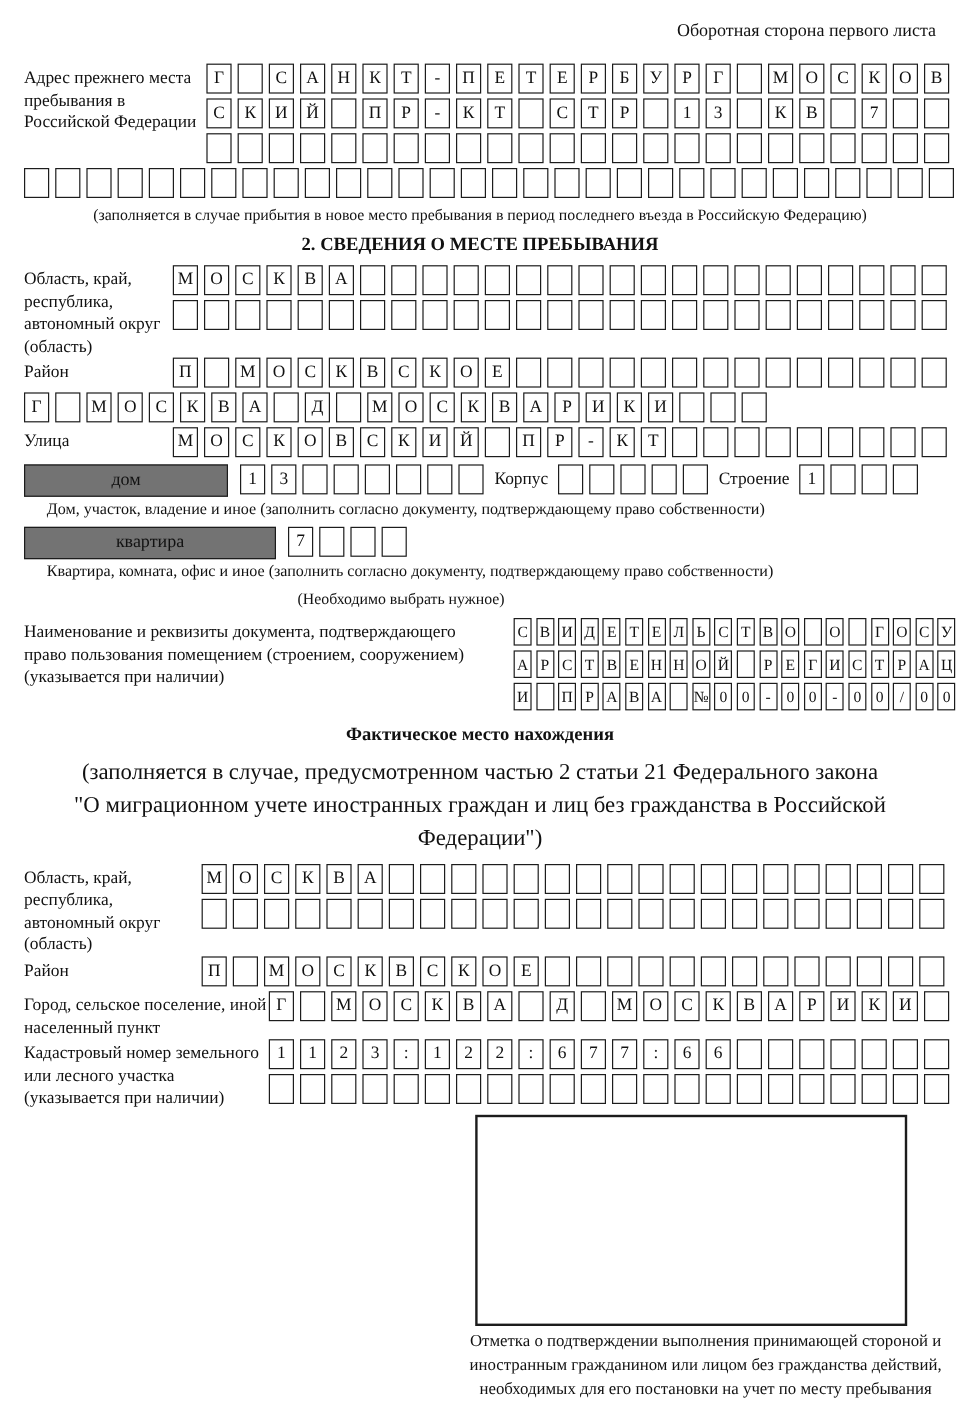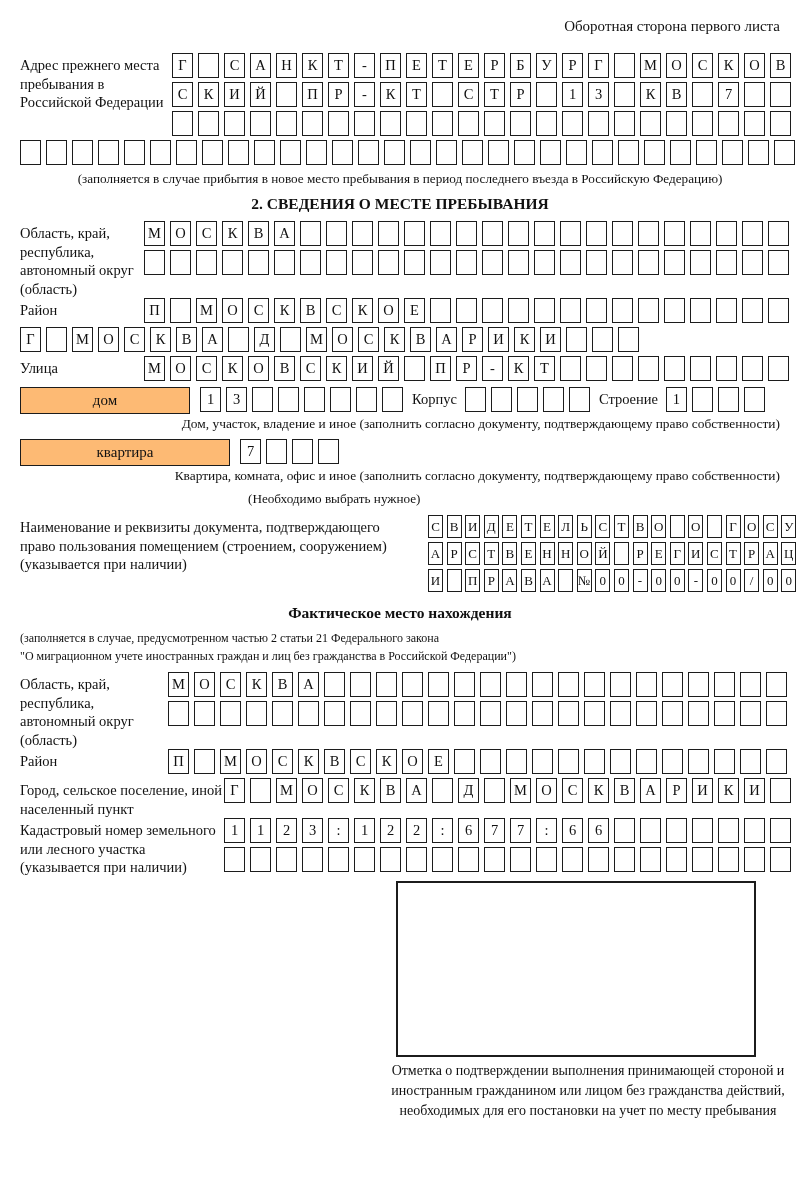--- a/index.html
+++ b/index.html
@@ -15,34 +15,34 @@
   .w148{width:148px;} .w204{width:204px;} .w408{width:408px;padding-right:10px;box-sizing:border-box;}
   .rows{display:flex;flex-direction:column;}
 
   .cells{display:flex;flex-wrap:nowrap;}
   .cell{flex:0 0 19px;width:19px;height:23px;border:1.5px solid #1c1c1c;
         margin-right:5px;margin-bottom:4px;display:flex;align-items:center;
         justify-content:center;font-size:14.5px;background:#fff;}
   .cells.narrow .cell{flex-basis:13px;width:13px;height:21px;margin-right:3.6px;font-size:13px;}
 
   .note-center{text-align:center;font-size:13.2px;margin:2px 0 8px 0;}
-  .note-left{font-size:13.4px;margin:0 0 7px 2px;text-align:right;}
+  .note-left{font-size:13.4px;margin:0 0 7px 19px;}
   .sec-title{text-align:center;font-weight:bold;font-size:15.5px;margin:4px 0 8px 0;}
 
   .bigbox{border:1.5px solid #1c1c1c;height:25px;display:flex;align-items:center;
-          justify-content:center;font-size:15px;margin-right:10px;background:#fdba74;}
+          justify-content:center;font-size:15px;margin-right:10px;background:#737373;}
   .bw170{width:168px;} .bw210{width:208px;}
   .inline-label{font-size:14.5px;line-height:25px;margin:0 8px 0 4px;}
 
   .stay-row{display:flex;align-items:center;margin:2px 0 2px 2px;font-size:14.5px;}
   .cbox{width:21px;height:23px;border:1.5px solid #1c1c1c;display:flex;align-items:center;
         justify-content:center;font-size:14.5px;margin:0 10px;background:#fff;}
   .stay-note{font-size:13.2px;margin:0 0 8px 228px;}
 
-  .act-note{text-align:left;font-size:12px;line-height:1.45;}
+  .act-note{text-align:center;font-size:19px;line-height:1.45;}
   .stamp-wrap{margin-left:368px;width:400px;margin-top:4px;}
   .stamp-box{width:356px;height:172px;border:2px solid #1c1c1c;margin-left:8px;background:#fff;}
   .stamp-caption{font-size:14px;text-align:center;line-height:1.42;margin-top:4px;}
 </style>
 </head>
 <body>
 
 <div class="page">
 
   <div class="hdr">Оборотная сторона первого листа</div>

